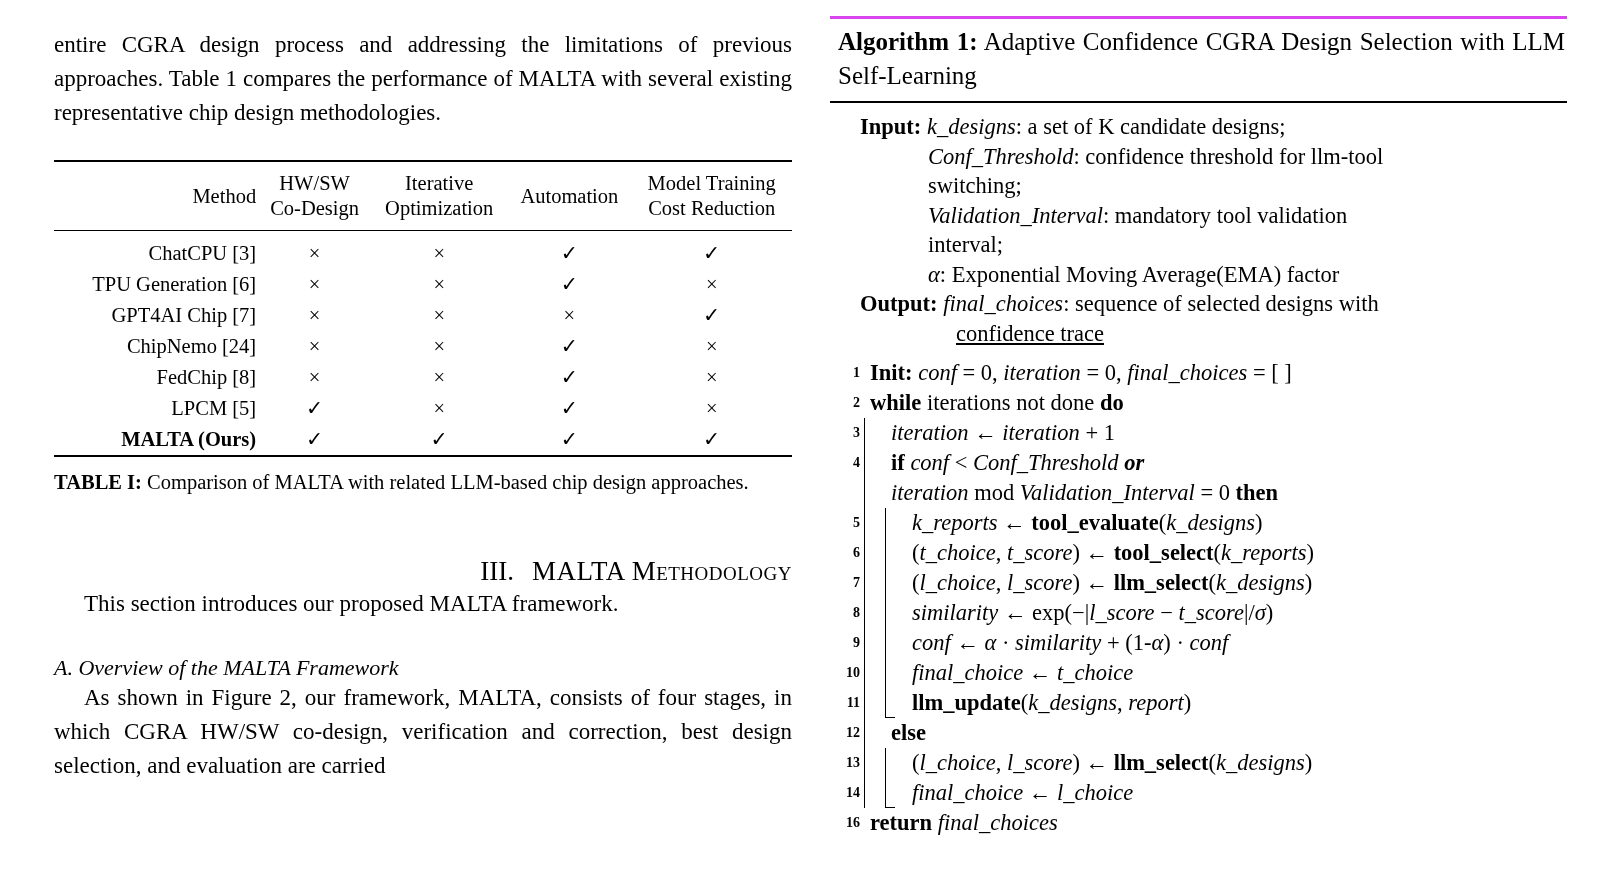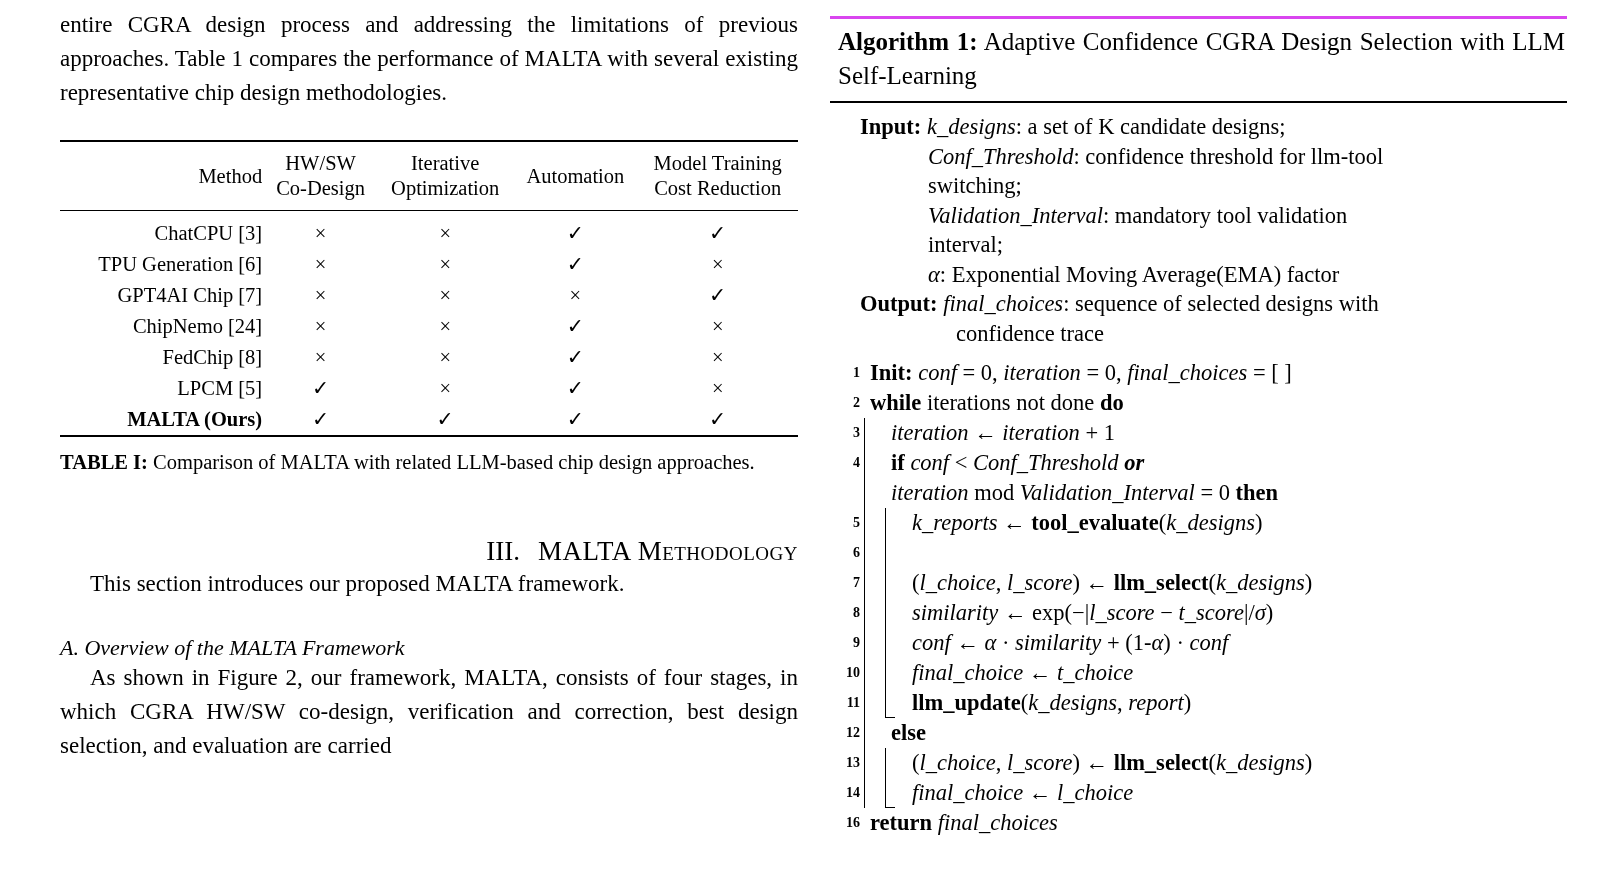--- a/index.html
+++ b/index.html
@@ -2,21 +2,21 @@
 <html><head>
 <meta charset="utf-8">
 <style>
   html, body { margin: 0; padding: 0; background: #fff; }
   .page {
     position: relative; width: 1602px; height: 876px;
     background: #ffffff; color: #000; overflow: hidden;
     font-family: "Liberation Serif", serif;
   }
   .col { position: absolute; top: 0; }
-  .col-left  { left: 60px;  width: 738px; padding-top: 8px; font-family: Liberation Serif, serif; }
+  .col-left  { left: 54px;  width: 738px; padding-top: 28px; font-family: Liberation Serif, serif; }
   .col-right { left: 830px; width: 737px; padding-top: 16px; }
 
   p.body-text { margin: 0; font-size: 23px; line-height: 34px; text-align: justify; }
   .indent { text-indent: 30px; }
 
   
   .tbl-wrap { margin-top: 30px; }
   table.cmp { width: 100%; border-collapse: collapse;
     border-top: 2.5px solid #000; border-bottom: 2.5px solid #000; }
   .cmp thead th {
@@ -42,21 +42,21 @@
 
   
   .alg { border-top: 3px solid #d946ef; }
   .alg-title {
     font-size: 25px; line-height: 34px; padding: 6px 2px 8px 8px;
     text-align: justify; border-bottom: 2px solid #000;
   }
   .alg-title .lbl { font-weight: bold; }
   .alg-io { padding: 9px 0 4px 30px; font-size: 22.5px; line-height: 29.5px; }
   .io-line.ind-1 { padding-left: 68px; }
-  .io-line.ind-2 { padding-left: 96px; }
+  .io-line.ind-2 { padding-left: 96px; text-decoration: underline; }
   .alg-body { padding: 6px 0 0 4px; font-size: 22.5px; }
   .alg-line { display: flex; align-items: stretch; }
   .alg-num {
     flex: 0 0 26px; text-align: right; font-size: 14px; font-weight: bold;
     line-height: 30px; padding-right: 4px;
   }
   .bar { flex: 0 0 auto; width: 20px; border-left: 1.5px solid #000; }
   .bar.foot { width: 9px; margin-right: 11px; border-bottom: 1.5px solid #000; }
   .alg-text { line-height: 30px; padding-left: 6px; text-align: left; }
 </style>
@@ -194,20 +194,21 @@
           <div class="alg-line">
             <span class="alg-num">5</span>
             <span class="bar"></span>
             <span class="bar"></span>
             <span class="alg-text"><i>k_reports</i> ← <b>tool_evaluate</b>(<i>k_designs</i>)</span>
           </div>
           <div class="alg-line">
             <span class="alg-num">6</span>
             <span class="bar"></span>
             <span class="bar"></span>
+            <span class="alg-text">(<i>t_choice</i>, <i>t_score</i>) ← <b>tool_select</b>(<i>k_reports</i>)</span>
           </div>
           <div class="alg-line">
             <span class="alg-num">7</span>
             <span class="bar"></span>
             <span class="bar"></span>
             <span class="alg-text">(<i>l_choice</i>, <i>l_score</i>) ← <b>llm_select</b>(<i>k_designs</i>)</span>
           </div>
           <div class="alg-line">
             <span class="alg-num">8</span>
             <span class="bar"></span>

